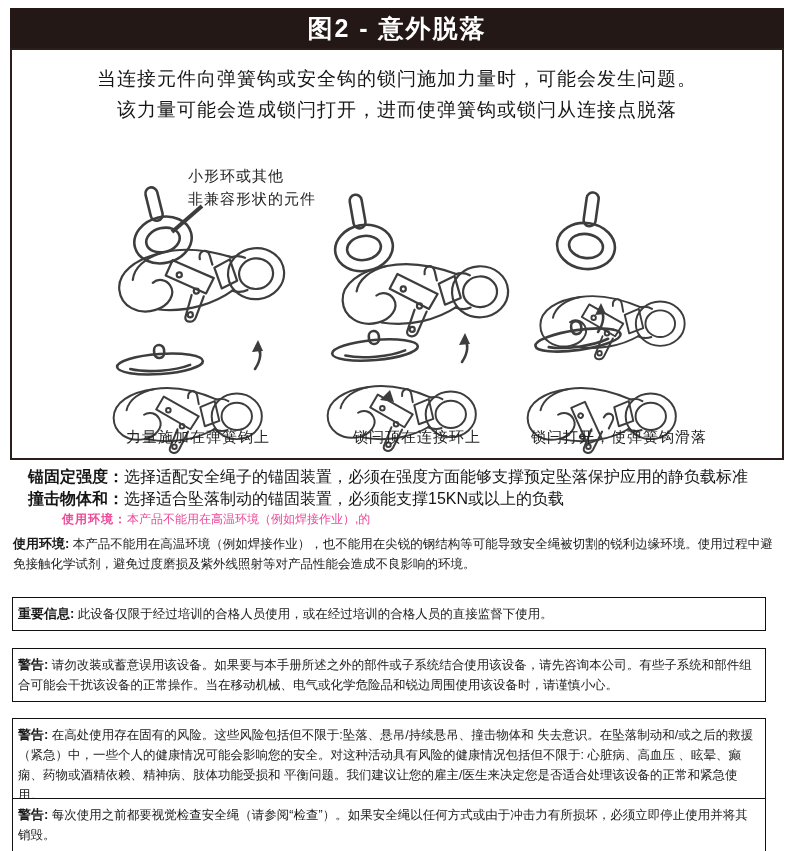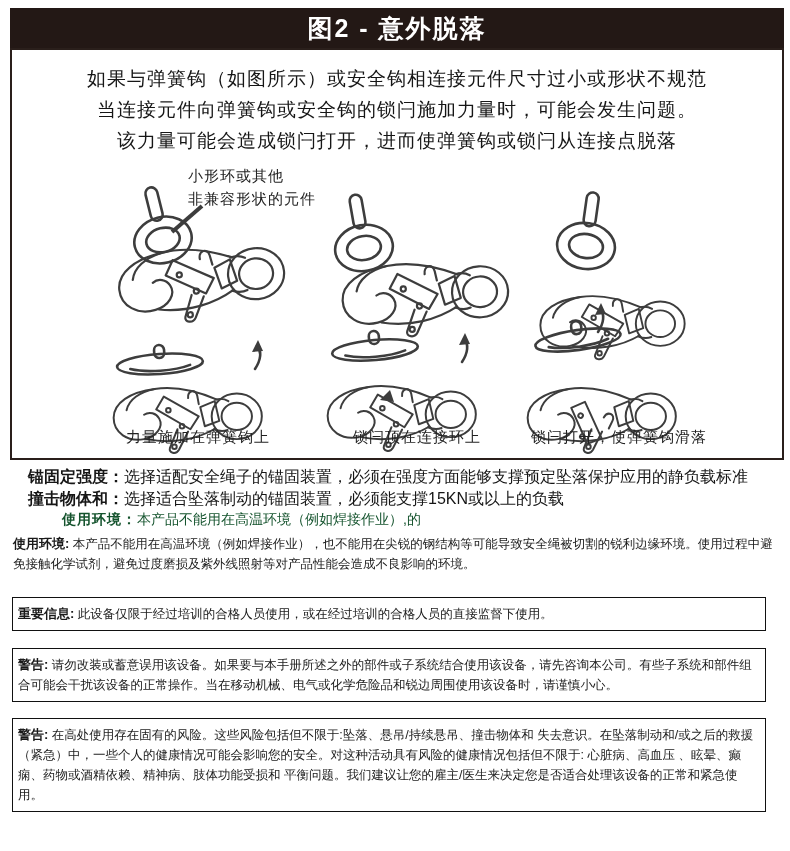--- a/index.html
+++ b/index.html
@@ -45,21 +45,21 @@
   .cap1{left:186px;} .cap2{left:405px;} .cap3{left:607px;}
 
   
   .req-block{
     position:absolute;left:28px;top:466px;width:748px;
     font-size:16px;line-height:22px;color:#161616;
   }
   .req-line b{font-weight:bold;text-align:center;}
   .env-heading{
     position:absolute;left:62px;top:508px;width:700px;
-    font-size:14px;line-height:22px;color:#14532d;
+    font-size:12px;line-height:22px;color:#ec4899;
   }
   .env-heading b{font-weight:bold;letter-spacing:1px;}
   .env-detail{
     position:absolute;left:13px;top:534px;width:764px;
     font-size:12.5px;line-height:20px;color:#1a1a1a;
   }
   .env-detail b{font-size:13px;margin-top:48px;}
 
   
   .notice{
@@ -79,21 +79,20 @@
 
 <div class="page">
 
   <div class="header-bar">
     <span>图2 - 意外脱落</span>
   </div>
 
   <div class="figure-box">
 
     <div class="figure-intro">
-      <div>如果与弹簧钩（如图所示）或安全钩相连接元件尺寸过小或形状不规范</div>
       <div>当连接元件向弹簧钩或安全钩的锁闩施加力量时，可能会发生问题。</div>
       <div>该力量可能会造成锁闩打开，进而使弹簧钩或锁闩从连接点脱落</div>
     </div>
 
     <div class="figure-callout">
       <div>小形环或其他</div>
       <div>非兼容形状的元件</div>
     </div>
 
     <svg class="figure-svg" viewBox="0 0 768 290">
@@ -204,14 +203,17 @@
   </div>
 
   <div class="notice n2">
     <b>警告:</b> <span>请勿改装或蓄意误用该设备。如果要与本手册所述之外的部件或子系统结合使用该设备，请先咨询本公司。有些子系统和部件组合可能会干扰该设备的正常操作。当在移动机械、电气或化学危险品和锐边周围使用该设备时，请谨慎小心。</span>
   </div>
 
   <div class="notice n3">
     <b>警告:</b> <span>在高处使用存在固有的风险。这些风险包括但不限于:坠落、悬吊/持续悬吊、撞击物体和 失去意识。在坠落制动和/或之后的救援（紧急）中，一些个人的健康情况可能会影响您的安全。对这种活动具有风险的健康情况包括但不限于: 心脏病、高血压 、眩晕、癫痫、药物或酒精依赖、精神病、肢体功能受损和 平衡问题。我们建议让您的雇主/医生来决定您是否适合处理该设备的正常和紧急使用。</span>
   </div>
 
+  <div class="notice n4">
+    <b>警告:</b> <span>每次使用之前都要视觉检查安全绳（请参阅“检查”）。如果安全绳以任何方式或由于冲击力有所损坏，必须立即停止使用并将其 销毁。</span>
+  </div>
 
 </div>
 
 </body></html>

